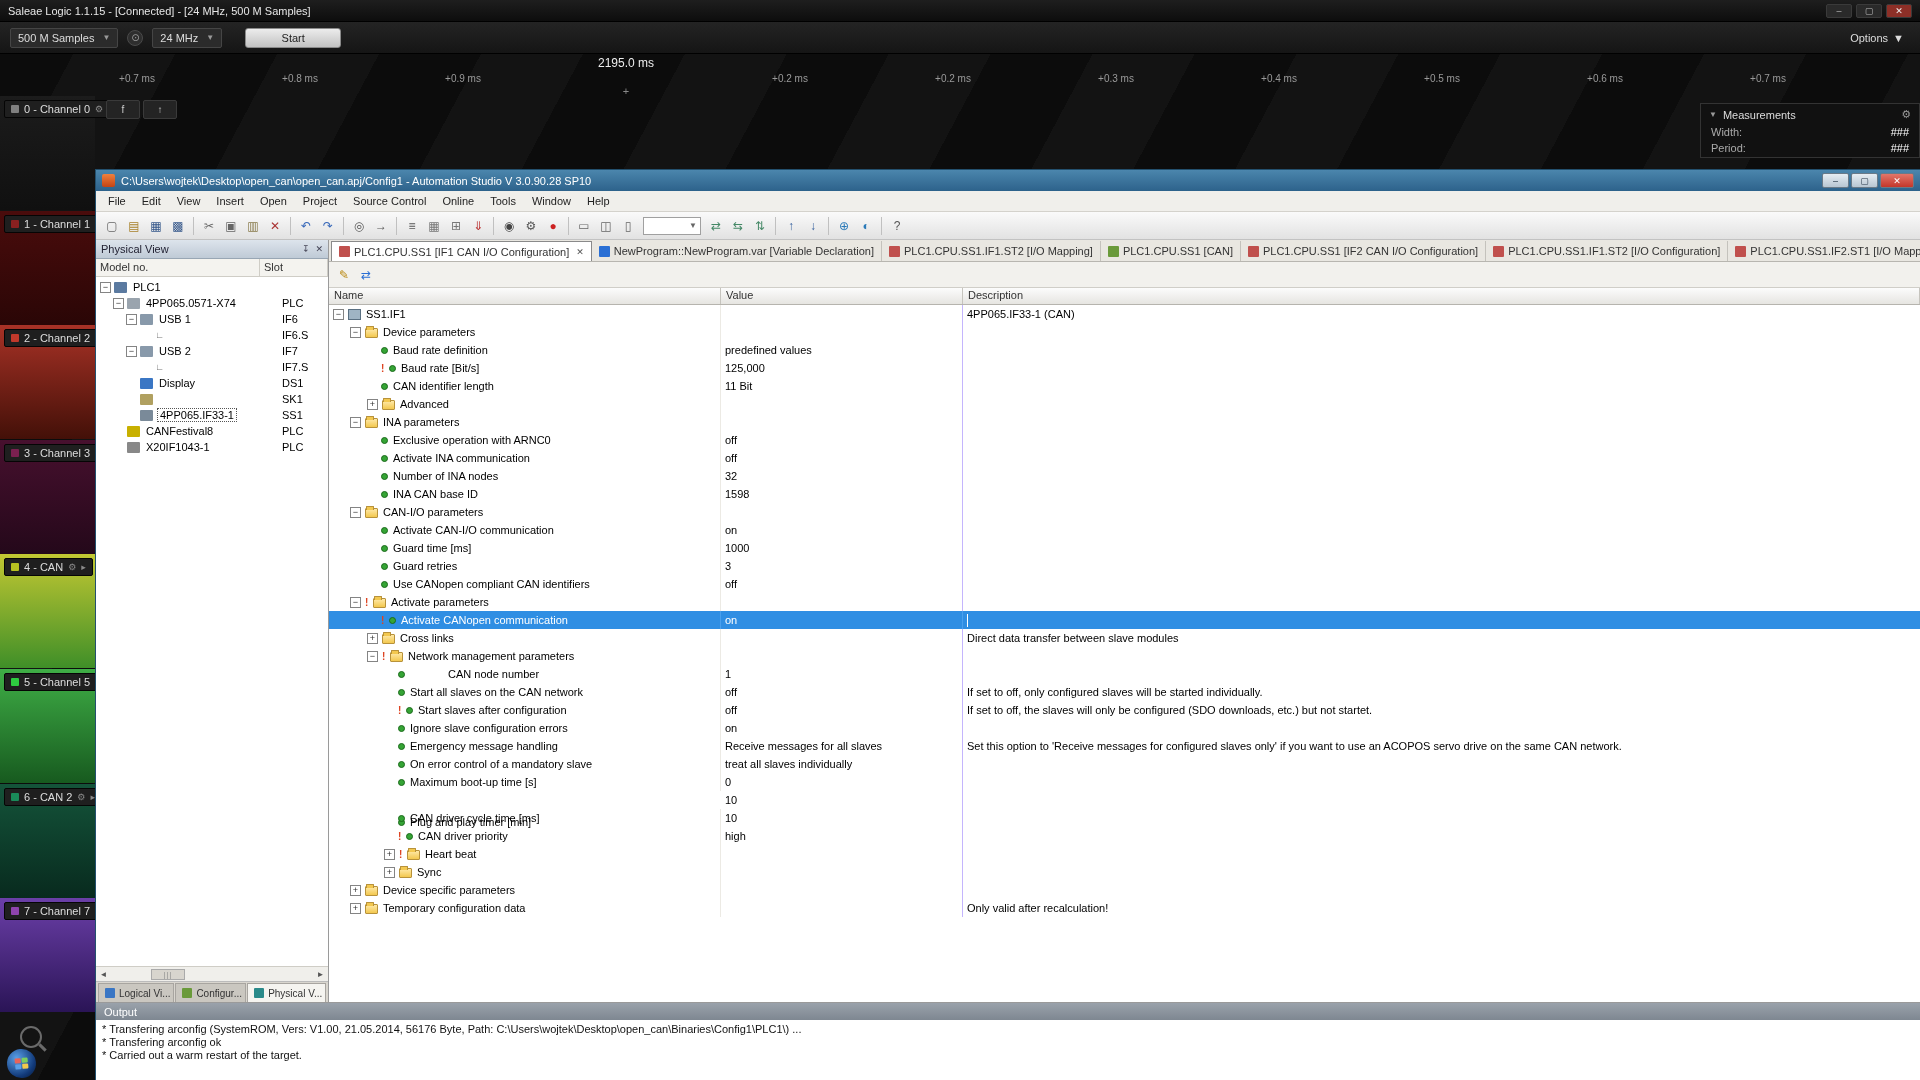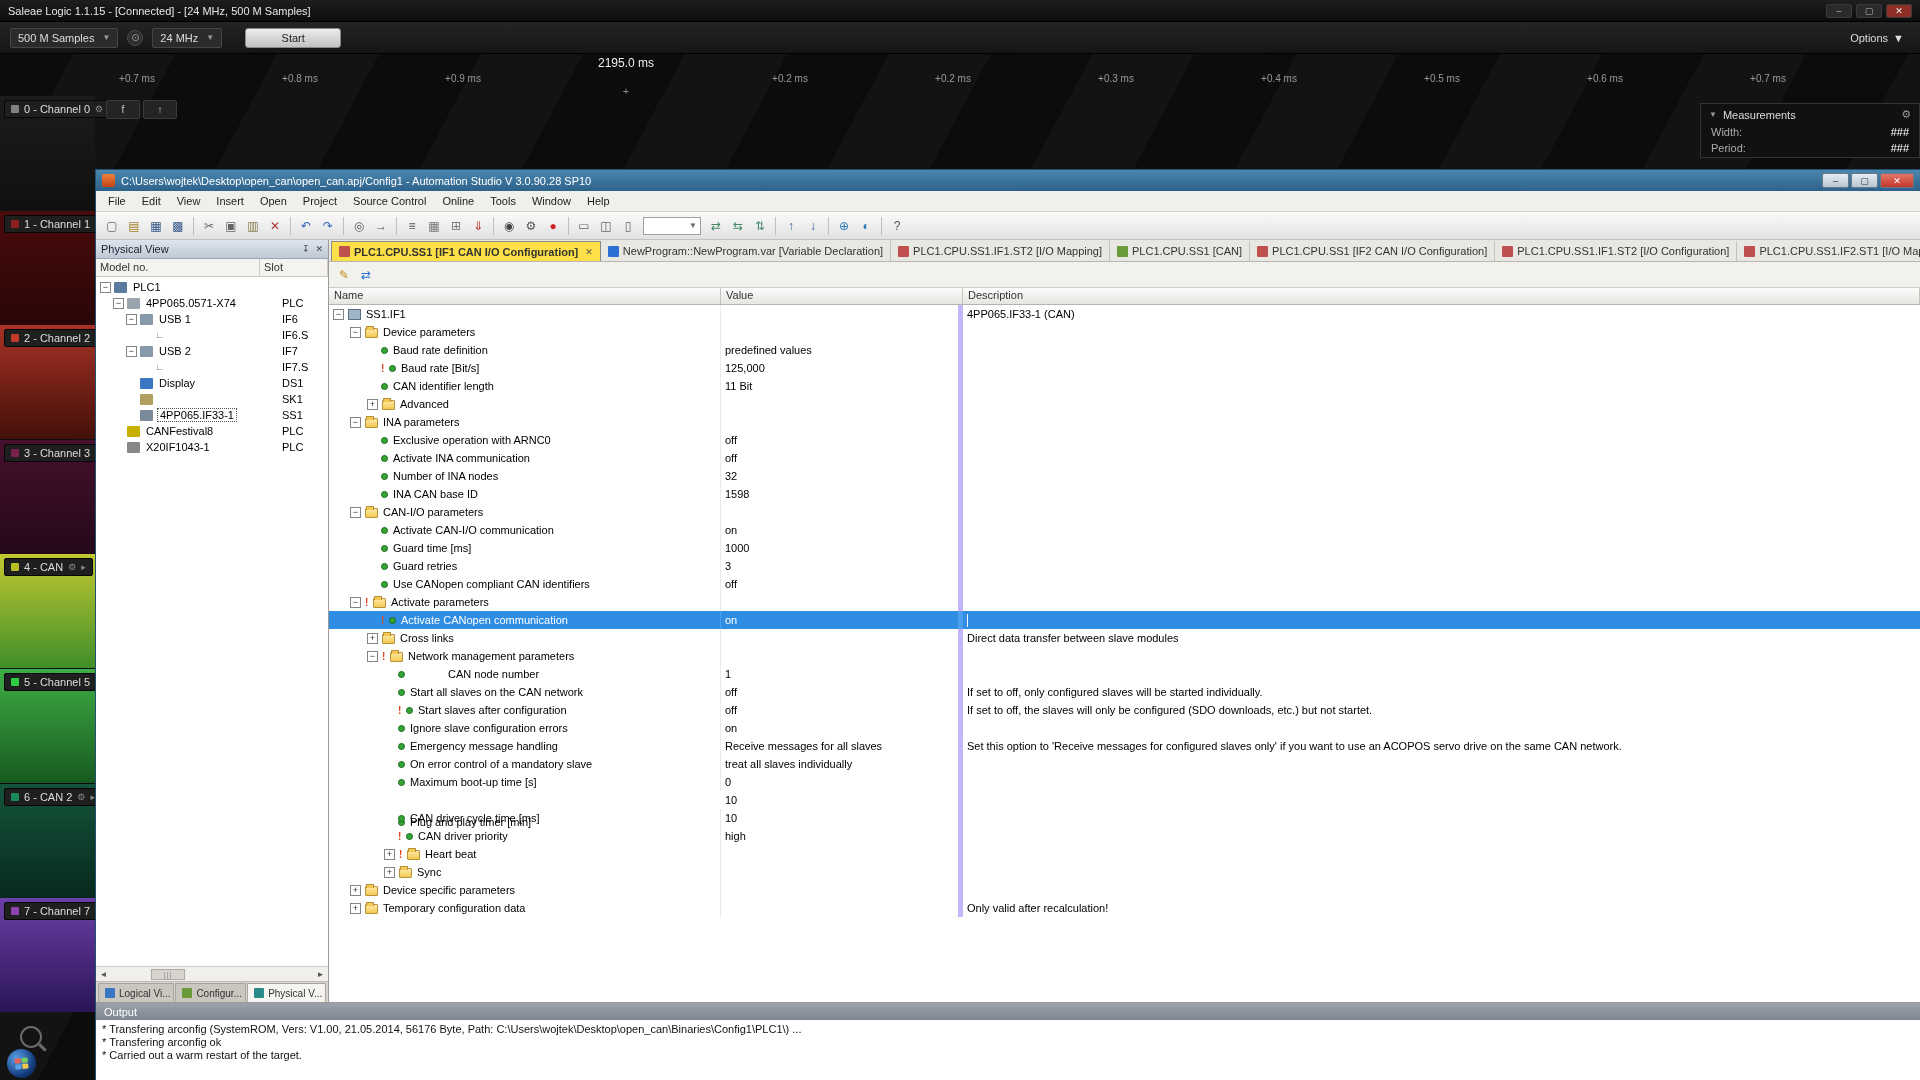--- a/index.html
+++ b/index.html
@@ -96,35 +96,35 @@
   .ptab{height:19px;display:flex;align-items:center;gap:4px;padding:0 6px;font-size:10px;color:#333;background:#cac7c0;
     border:1px solid #a8a5a0;border-bottom:none;white-space:nowrap;overflow:hidden}
   .ptab.active{background:#f5f4f0}
   .ptico{width:10px;height:10px;border-radius:1px;flex:none}
   
   .editor{flex:1;display:flex;flex-direction:column;min-width:0}
   .tabstrip{height:22px;background:#e9e7e1;border-bottom:1px solid #b8b6b0;display:flex;align-items:flex-end;
     overflow:hidden;padding-left:2px;flex:none}
   .etab{display:flex;align-items:center;gap:4px;padding:2px 7px;font-size:11px;color:#333;white-space:nowrap;
     border-right:1px solid #c4c2bc;height:20px;flex:none}
-  .etab.active{background:#fde047;border:1px solid #8a8a8a;border-bottom:none;font-weight:bold}
+  .etab.active{background:#ffffff;border:1px solid #8a8a8a;border-bottom:none;font-weight:normal}
   .etab .close{font-size:9px;color:#555;margin-left:3px}
   .etico{width:11px;height:11px;flex:none;border-radius:1px}
   .minibar{height:26px;background:#f2f1ed;border-bottom:1px solid #d0cec8;display:flex;align-items:center;gap:4px;
     padding:0 6px;flex:none}
   .mini-ico{width:18px;height:18px;display:flex;align-items:center;justify-content:center;font-size:12px}
   .grid-head{height:17px;display:flex;background:linear-gradient(#fcfcfc,#e6e5e1);border-bottom:1px solid #b6b4ae;
     font-size:11px;color:#333;flex:none}
   .gh{padding:1px 5px;border-right:1px solid #c6c4be;overflow:hidden;white-space:nowrap}
   .gh.name{width:392px;flex:none}.gh.value{width:242px;flex:none}.gh.desc{flex:1}
   .grid-body{flex:1;background:#fff;overflow:hidden}
   .grow{height:18px;display:flex;align-items:center;font-size:11px;color:#000}
   .gcell{height:100%;display:flex;align-items:center;overflow:hidden;white-space:nowrap}
   .gcell.name{width:392px;flex:none;border-right:1px solid #eceae4}
-  .gcell.value{width:242px;flex:none;border-right:5px solid #c4b5fd;padding-left:4px}
+  .gcell.value{width:242px;flex:none;border-right:1px solid #c4b5fd;padding-left:4px}
   .gcell.desc{flex:1;padding-left:4px}
   .grow.selected{background:#2f8ee3;color:#fff}
   .grow.selected .gcell{border-right-color:#4aa0ee}
   .gexp{width:11px;height:11px;border:1px solid #848484;background:#fff;font-size:9px;line-height:9px;text-align:center;
     color:#333;flex:none;margin-right:4px}
   .gwarn{color:#d42;font-weight:bold;font-size:10px;width:7px;margin-right:1px;flex:none}
   .gdot{width:7px;height:7px;border-radius:50%;background:#35a435;border:1px solid #1a6a1a;flex:none;margin-right:5px}
   .gfolder{width:13px;height:10px;background:linear-gradient(#ffe9a8,#f3c84f);border:1px solid #b8923a;border-radius:1px;
     position:relative;flex:none;margin-right:5px;margin-top:2px}
   .gfolder:before{content:"";position:absolute;top:-3px;left:0;width:6px;height:3px;background:#f3c84f;

